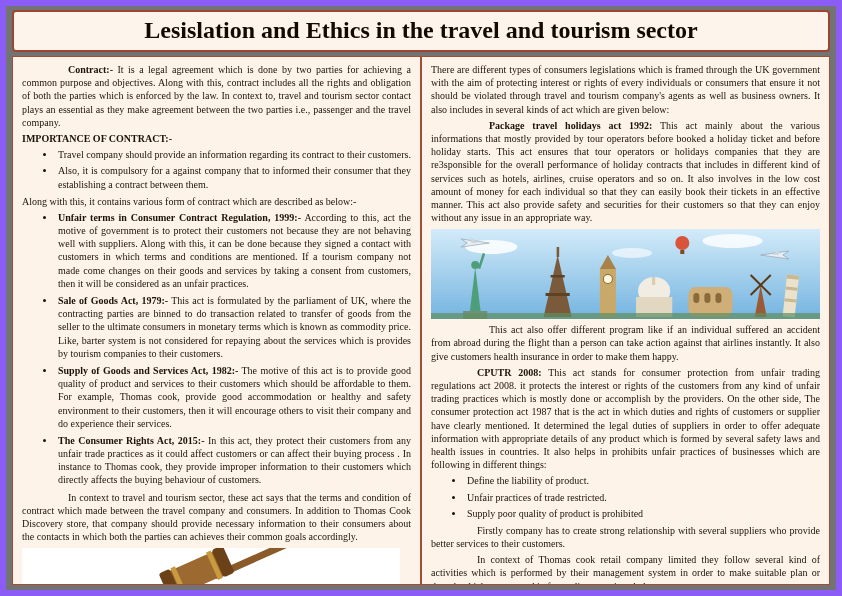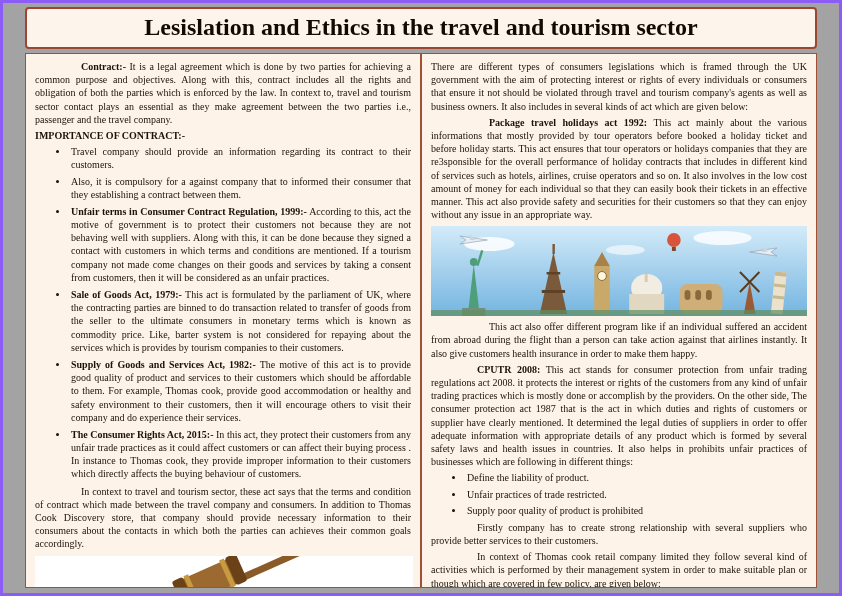--- a/index.html
+++ b/index.html
@@ -1,24 +1,24 @@
 <!DOCTYPE html>
 <html><head>
 <meta charset="utf-8">
 <style>
   * { box-sizing: border-box; margin: 0; padding: 0; }
   html, body { width: 842px; height: 596px; }
   body { font-family: "Liberation Serif", serif; background: #f7e6d8; }
 
   .page {
     width: 842px; height: 596px;
-    background: #a3a3a3;
-    border: 3px solid #8b5cf6;
+    background: #737373;
+    border: 6px solid #8b5cf6;
     display: flex; flex-direction: column;
-    padding: 4px 22px 5px;
+    padding: 4px 6px 5px;
   }
   .title-box {
     border: 2px solid #9c4631; border-radius: 4px;
     background: #fdf5ec; text-align: center;
     padding: 5px 4px 6px; margin-bottom: 4px;
   }
   .title-box h1 { font-size: 24px; font-weight: bold; color: #140a02; }
 
   .columns { flex: 1; min-height: 0; display: flex; gap: 0; }
   .col {
@@ -53,20 +53,21 @@
     <div class="col">
       <p class="ind"><span class="lead">Contract:-</span><span> It is a legal agreement which is done by two parties for achieving a common purpose and objectives. Along with this, contract includes all the rights and obligation of both the parties which is enforced by the law. In context to, travel and tourism sector contact plays an essential as they make agreement between the two parties i.e., passenger and the travel company.</span></p>
 
       <p class="heading">IMPORTANCE OF CONTRACT:-</p>
 
       <ul>
         <li>Travel company should provide an information regarding its contract to their customers.</li>
         <li>Also, it is compulsory for a against company that to informed their consumer that they establishing a contract between them.</li>
       </ul>
 
+      <p>Along with this, it contains various form of contract which are described as below:-</p>
 
       <ul class="acts">
         <li><span class="lead">Unfair terms in Consumer Contract Regulation, 1999:-</span><span> According to this, act the motive of government is to protect their customers not because they are not behaving well with suppliers. Along with this, it can be done because they signed a contact with customers in which terms and conditions are mentioned. If a tourism company not made come changes on their goods and services by taking a consent from customers, then it will be considered as an unfair practices.</span></li>
         <li><span class="lead">Sale of Goods Act, 1979:-</span><span> This act is formulated by the parliament of UK, where the contracting parties are binned to do transaction related to transfer of goods from the seller to the ultimate consumers in monetary terms which is known as commodity price. Like, barter system is not considered for repaying about the services which is provides by tourism companies to their customers.</span></li>
         <li><span class="lead">Supply of Goods and Services Act, 1982:-</span><span> The motive of this act is to provide good quality of product and services to their customers which should be affordable to them. For example, Thomas cook, provide good accommodation or healthy and safety environment to their customers, then it will encourage others to visit their company and do experience their services.</span></li>
         <li><span class="lead">The Consumer Rights Act, 2015:-</span><span> In this act, they protect their customers from any unfair trade practices as it could affect customers or can affect their buying process . In instance to Thomas cook, they provide improper information to their customers which directly affects the buying behaviour of customers.</span></li>
       </ul>
 
       <p class="ind">In context to travel and tourism sector, these act says that the terms and condition of contract which made between the travel company and consumers. In addition to Thomas Cook Discovery store, that company should provide necessary information to their consumers about the contacts in which both the parties can achieves their common goals accordingly.</p>
 

